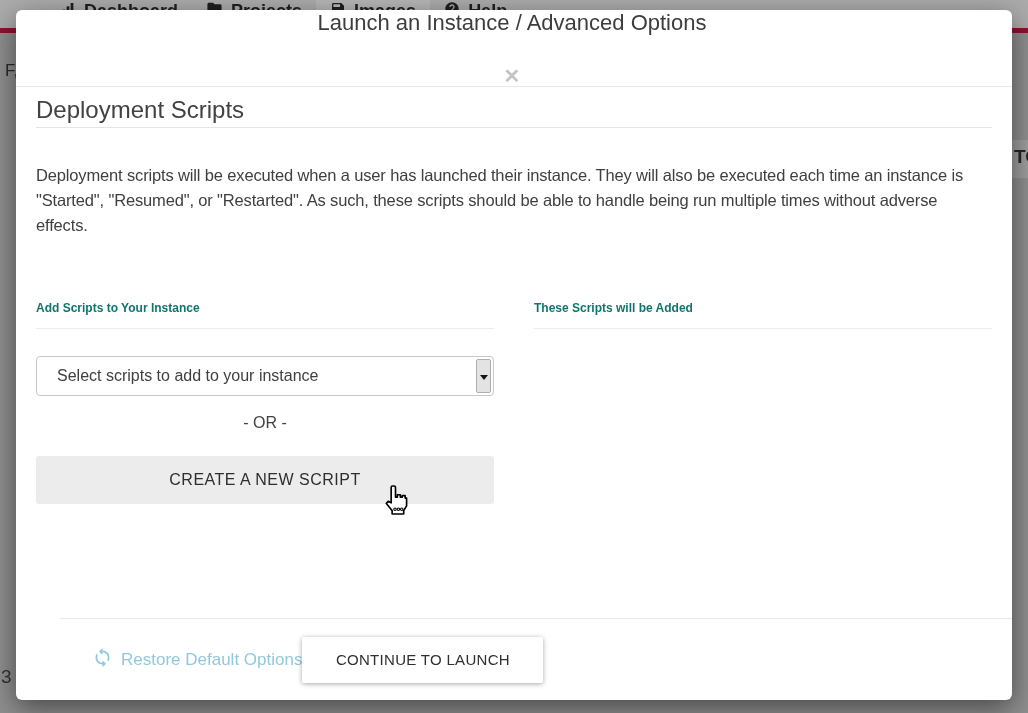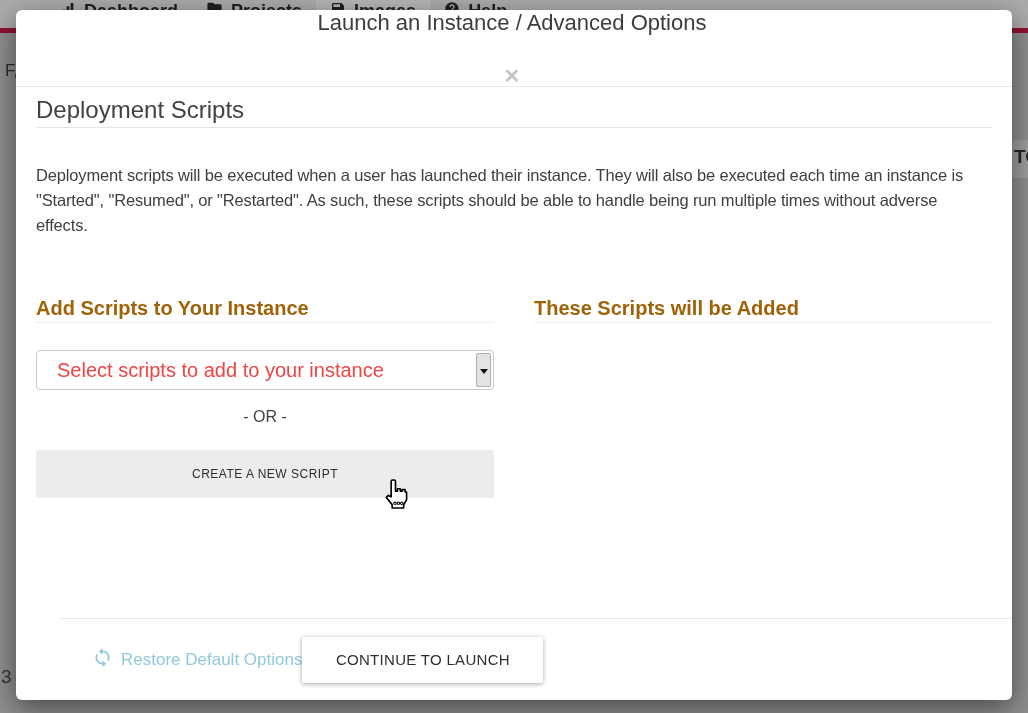--- a/index.html
+++ b/index.html
@@ -45,48 +45,48 @@
     line-height:28px; padding-bottom:3px; border-bottom:1px solid #e4e4e4;
   }
   .section-desc {
     margin:35px 0 0; font-size:16.5px; line-height:25px; color:#3f3f3f;
     letter-spacing:-0.15px; max-width:945px;
   }
 
   .columns { display:flex; gap:40px; margin-top:60px; }
   .col { width:460px; }
   .col-heading {
-    margin:0; font-size:20px; font-weight:bold; color:#a16207;
-    line-height:20px; padding-bottom:4px; border-bottom:1px solid #ededed;
+    margin:0; font-size:12px; font-weight:bold; color:#0f766e;
+    line-height:20px; padding-bottom:10px; border-bottom:1px solid #ededed;
   }
 
   .select-box {
     margin-top:27px; height:40px; border:1px solid #c9c9c9; border-radius:4px;
     background:#fff; position:relative; display:flex; align-items:center;
     padding-left:20px; cursor:pointer;
   }
-  .select-placeholder { font-size:20px; color:#ef4444; }
+  .select-placeholder { font-size:16px; color:#404040; }
   .select-arrow {
     position:absolute; right:2px; top:2px; bottom:2px; width:15px;
     background:#e3e3e3; border:1px solid #aeaeae; border-radius:2px;
     display:flex; align-items:center; justify-content:center;
   }
   .select-arrow .tri {
     width:0; height:0; margin-top:3px;
     border-left:4px solid transparent; border-right:4px solid transparent;
     border-top:5px solid #141414;
   }
 
   .or-text { margin:18px 0 0; text-align:center; font-size:16px; color:#424242; }
 
   .create-wrap { position:relative; margin-top:24px; }
   .create-btn {
     display:block; width:100%; height:48px; background:#ececec; border:none;
     border-radius:3px; font-family:"Liberation Sans",sans-serif;
-    font-size:12px; color:#2e2e2e; letter-spacing:0.5px; cursor:pointer;
+    font-size:16px; color:#2e2e2e; letter-spacing:0.5px; cursor:pointer;
   }
   .hand-cursor { position:absolute; left:346px; top:28px; pointer-events:none; }
 
   .modal-footer {
     position:absolute; left:0; right:0; top:608px; height:82px;
     border-top:1px solid #e9e9e9;
     display:flex; align-items:center; justify-content:flex-start;
     padding:0 17px 0 32px;
     margin-left:44px;
   }

